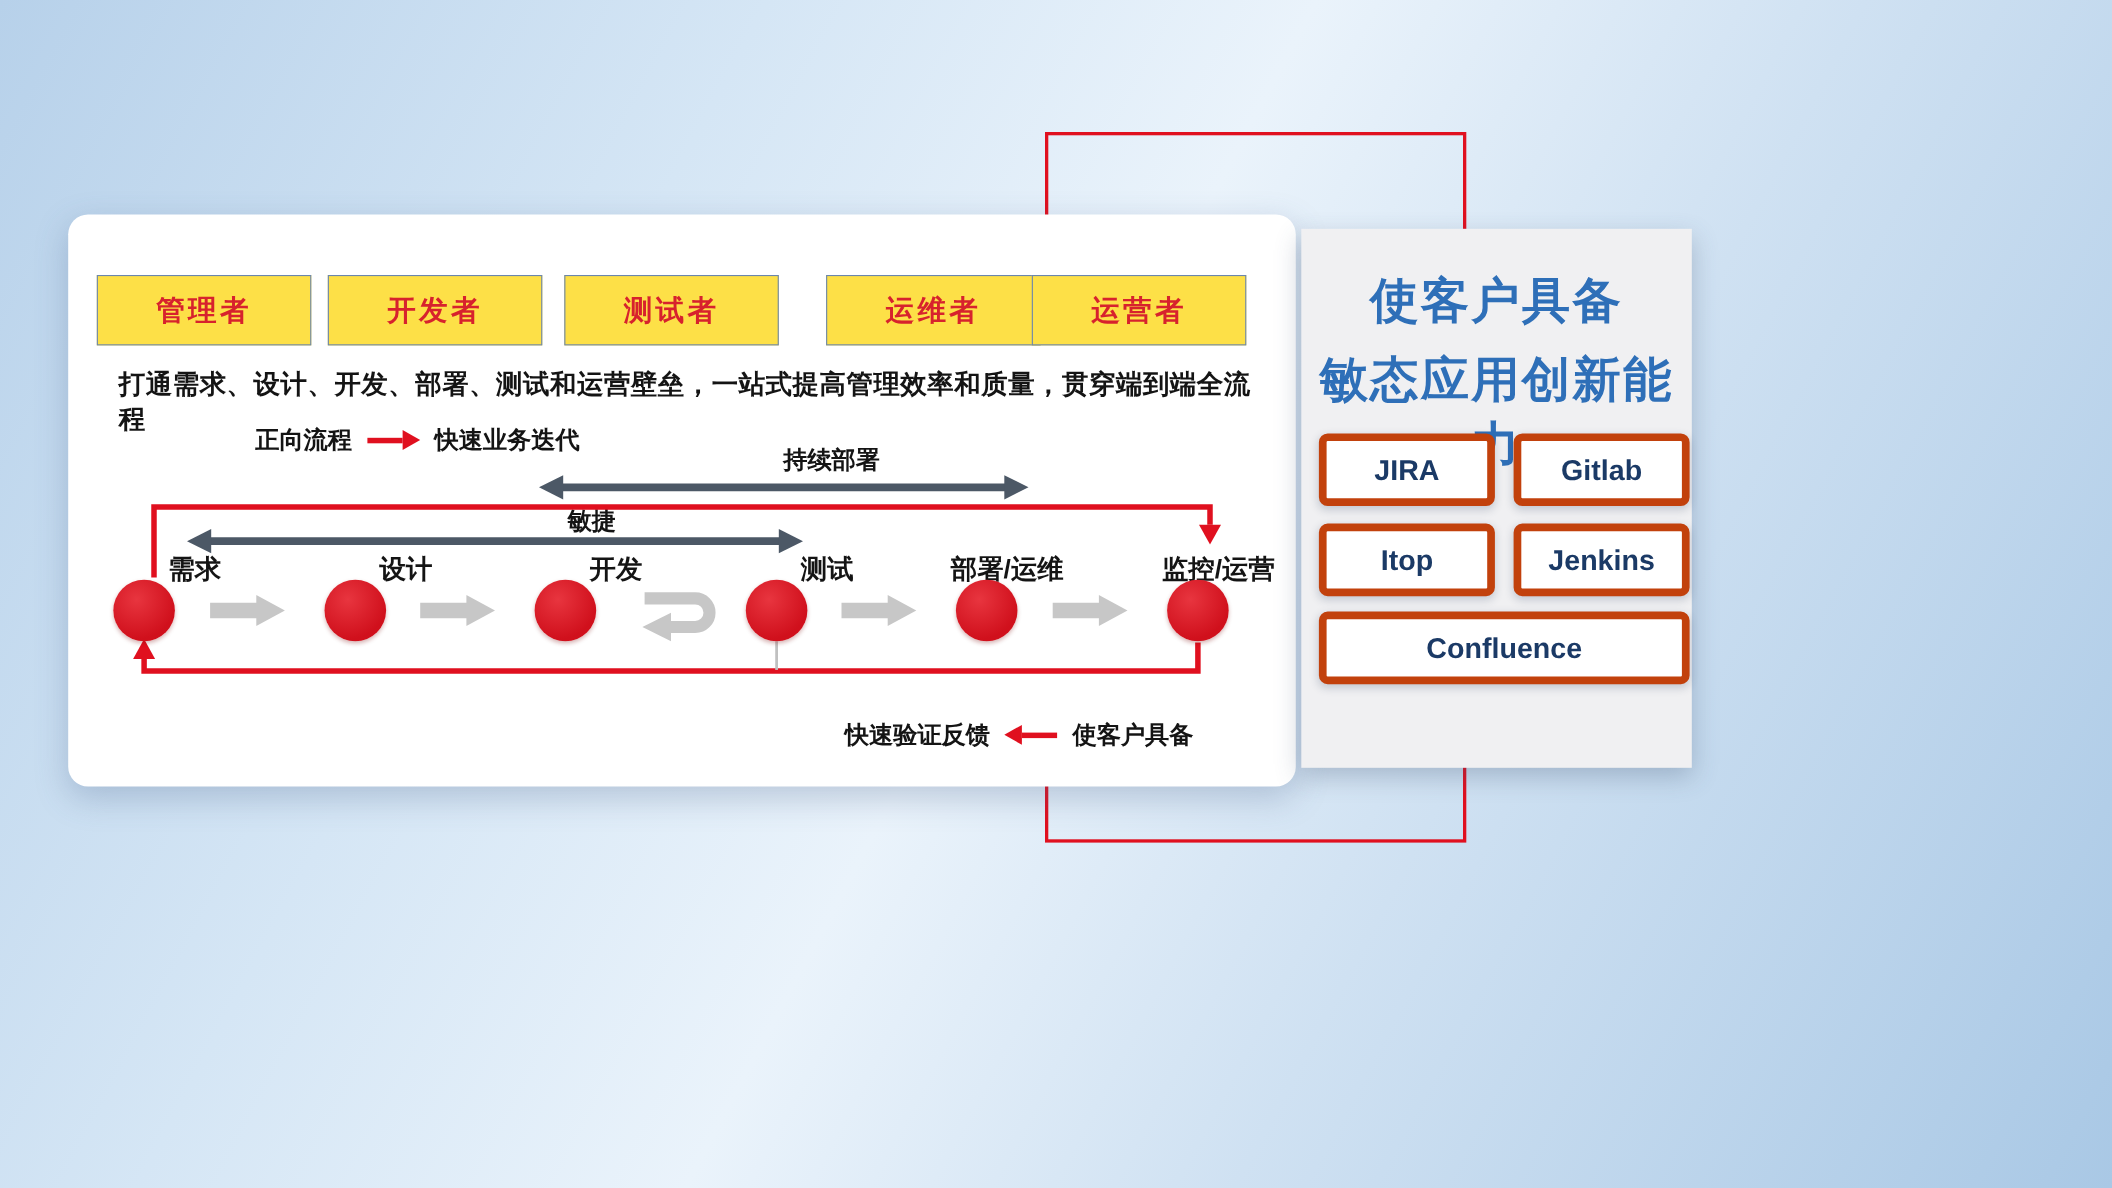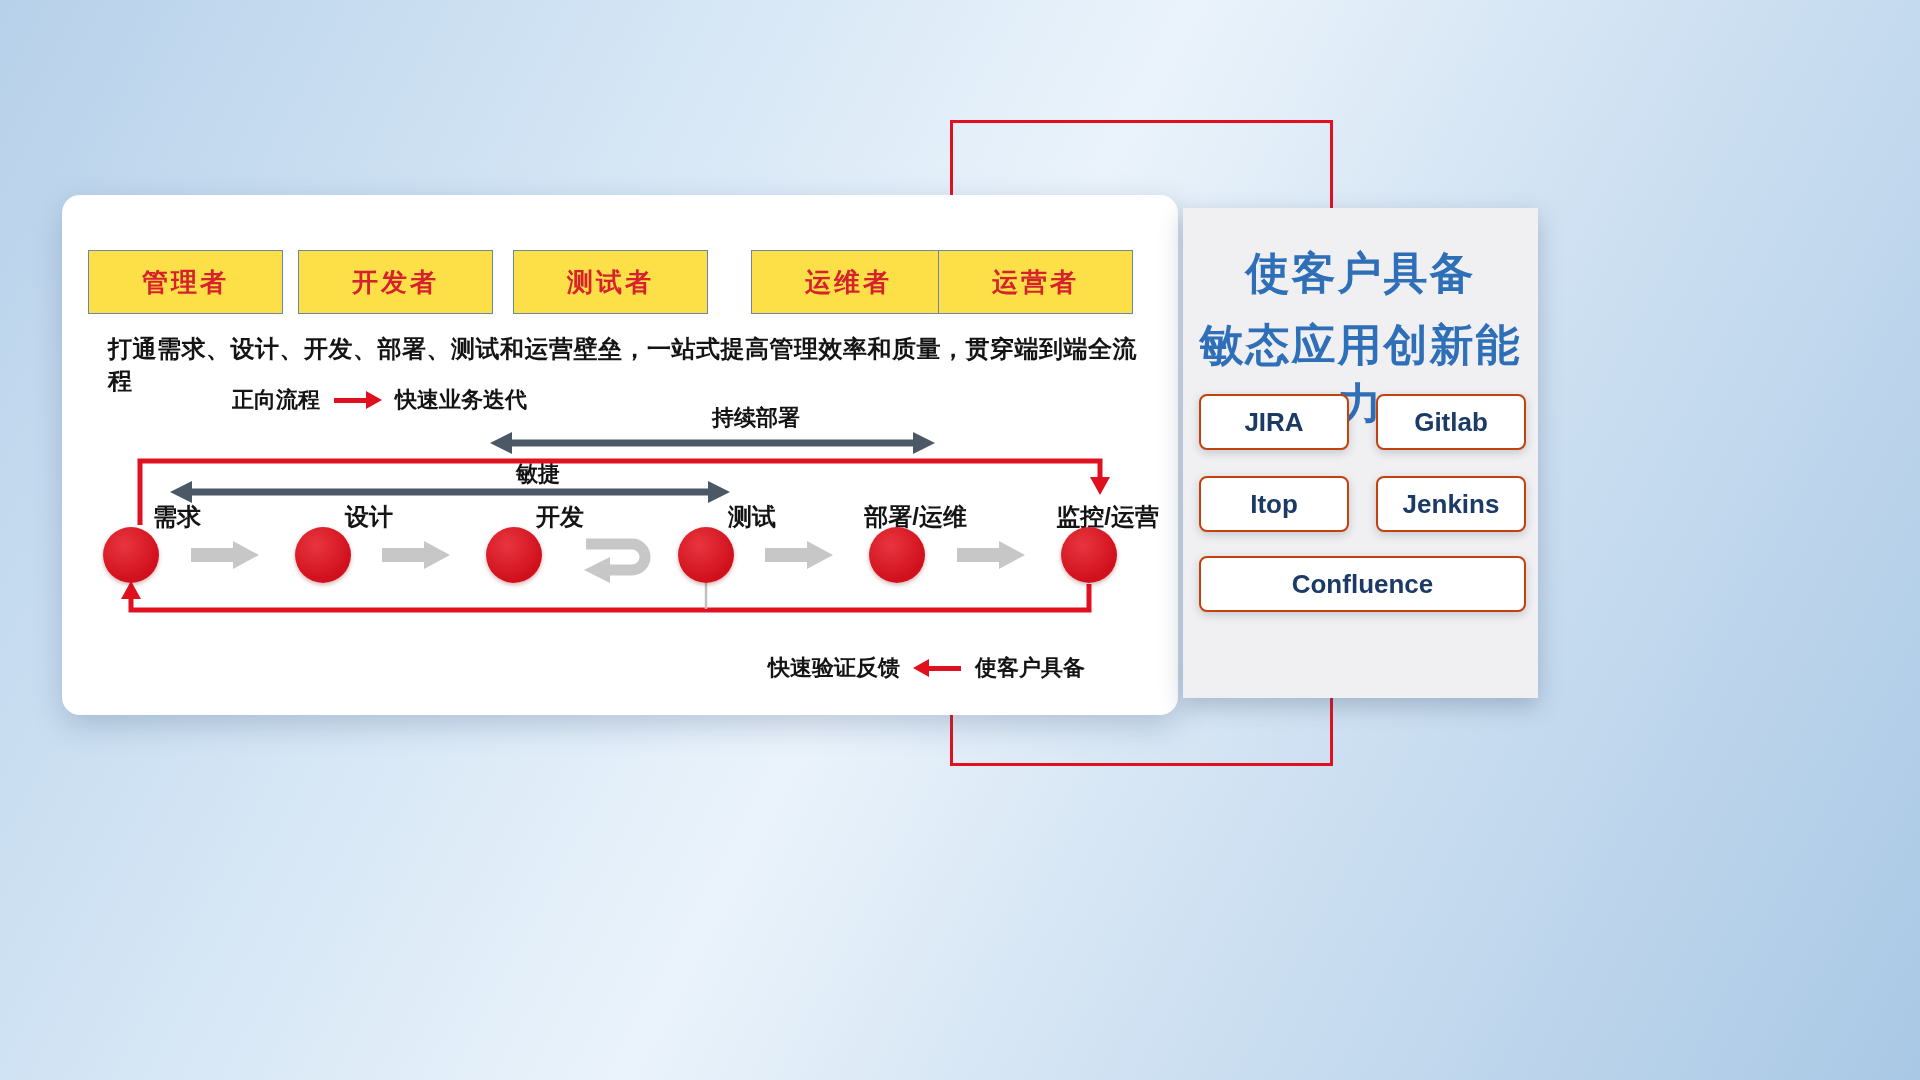--- a/index.html
+++ b/index.html
@@ -36,21 +36,21 @@
   .stage-circle{position:absolute;top:332px;width:56px;height:56px;border-radius:50%;
     background:radial-gradient(circle at 38% 32%,#e8353f,#d0101c 70%);box-shadow:0 2px 4px rgba(120,0,0,.3);}
   .sc0{left:41px}.sc1{left:233px}.sc2{left:424px}.sc3{left:616px}.sc4{left:807px}.sc5{left:999px}
   .legend-feedback{position:absolute;left:706px;top:458px;display:flex;align-items:center;gap:14px;}
   
   .side-panel{position:absolute;left:1183px;top:208px;width:355px;height:490px;
     background:#f0f0f2;box-shadow:0 8px 22px rgba(60,80,110,.3);z-index:3;}
   .panel-title{position:absolute;left:0;width:355px;text-align:center;
     font-size:44px;font-weight:bold;color:#2e6fb8;letter-spacing:2px;}
   .pt1{top:36px}.pt2{top:108px}
-  .tool-chip{position:absolute;height:52px;background:#ffffff;border:2px solid #c2410c;border-radius:8px;
+  .tool-chip{position:absolute;height:52px;background:#ffffff;border:7px solid #c2410c;border-radius:8px;
     box-shadow:0 3px 8px rgba(40,60,90,.22);display:flex;align-items:center;justify-content:center;
     font-size:26px;font-weight:bold;color:#1b3a66;}
   .tc-jira{left:16px;top:186px;width:146px;}
   .tc-gitlab{left:193px;top:186px;width:146px;}
   .tc-itop{left:16px;top:268px;width:146px;}
   .tc-jenkins{left:193px;top:268px;width:146px;}
   .tc-confluence{left:16px;top:348px;width:323px;}
 </style>
 </head>
 <body>

